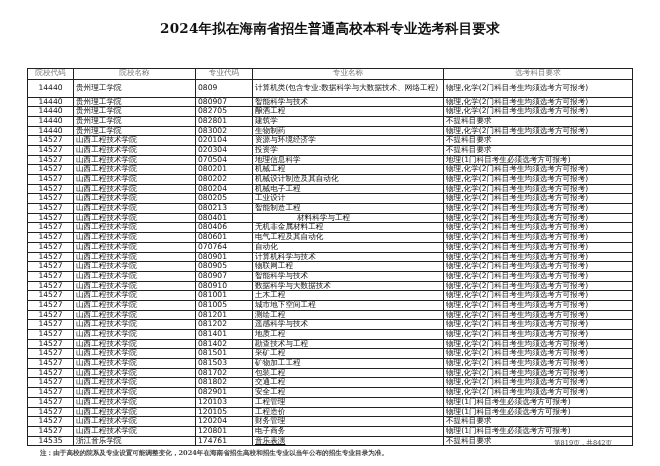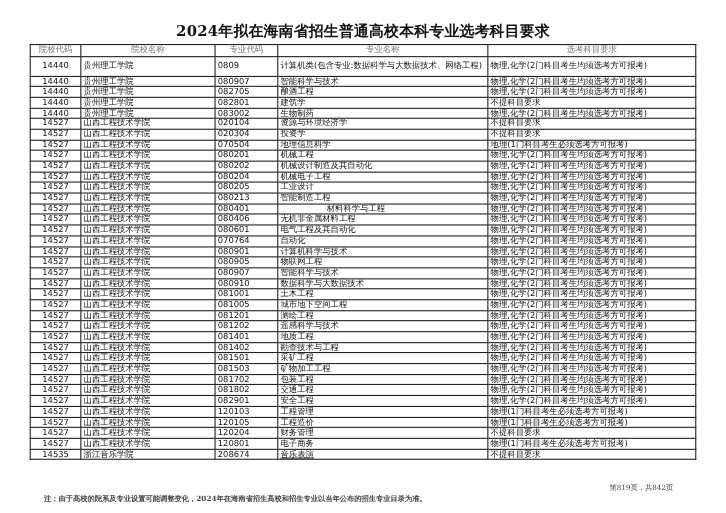--- a/index.html
+++ b/index.html
@@ -3,21 +3,21 @@
 <meta charset="utf-8">
 <style>
   html, body { margin:0; padding:0; background:#ffffff; }
   body { width:660px; height:466px; position:relative; overflow:hidden; font-family:"DejaVu Sans", sans-serif; color:#111; }
   .title { position:absolute; top:20px; left:0; width:660px; text-align:center; font-family:"DejaVu Serif", serif; font-weight:bold; font-size:13.5px; letter-spacing:0.2px; }
   table { position:absolute; left:27px; top:40px; width:605px; border-collapse:collapse; table-layout:fixed; }
   th, td { border:1px solid #222; padding:0 2px; white-space:nowrap; overflow:hidden; font-size:7.6px; line-height:8.6px; height:8.6px; }
   th { font-family:"DejaVu Serif", serif; font-weight:normal; color:#777; text-align:center; height:9.5px; }
   td.code { text-align:center; }
   tr.first td { height:17px; }
-  table { border:1.4px solid #111; }
+  table { border:1.4px solid #111;margin-top:28px; }
   .footer-note { position:absolute; top:449px; left:40px; font-family:"DejaVu Serif", serif; font-size:6.6px; color:#444;font-weight:bold; }
   .footer-page { position:absolute; top:439px; left:554px; font-family:"DejaVu Serif", serif; font-size:6.6px; color:#444; }
 </style>
 </head>
 <body>
 
 <div class="title">2024年拟在海南省招生普通高校本科专业选考科目要求</div>
 
 <table>
   <colgroup>
@@ -285,21 +285,21 @@
       <tr>
         <td class="code" style="height: 8.7px;">14527</td>
         <td style="height: 8.7px;">山西工程技术学院</td>
         <td style="height: 8.7px;">120801</td>
         <td style="height: 8.7px;">电子商务</td>
         <td style="height: 8.7px;">物理(1门科目考生必须选考方可报考)</td>
       </tr>
       <tr>
         <td class="code" style="height: 8.7px;">14535</td>
         <td style="height: 8.7px;">浙江音乐学院</td>
-        <td style="height: 8.7px;">208674</td>
+        <td style="height: 8.7px;">174761</td>
         <td style="height: 8.7px; text-decoration: underline;">音乐表演</td>
         <td style="height: 8.7px;">不提科目要求</td>
       </tr>
     </tbody>
 </table>
 
 <div class="footer-note">注：由于高校的院系及专业设置可能调整变化，2024年在海南省招生高校和招生专业以当年公布的招生专业目录为准。</div>
 <div class="footer-page">第819页，共842页</div>
 
 </body></html>

